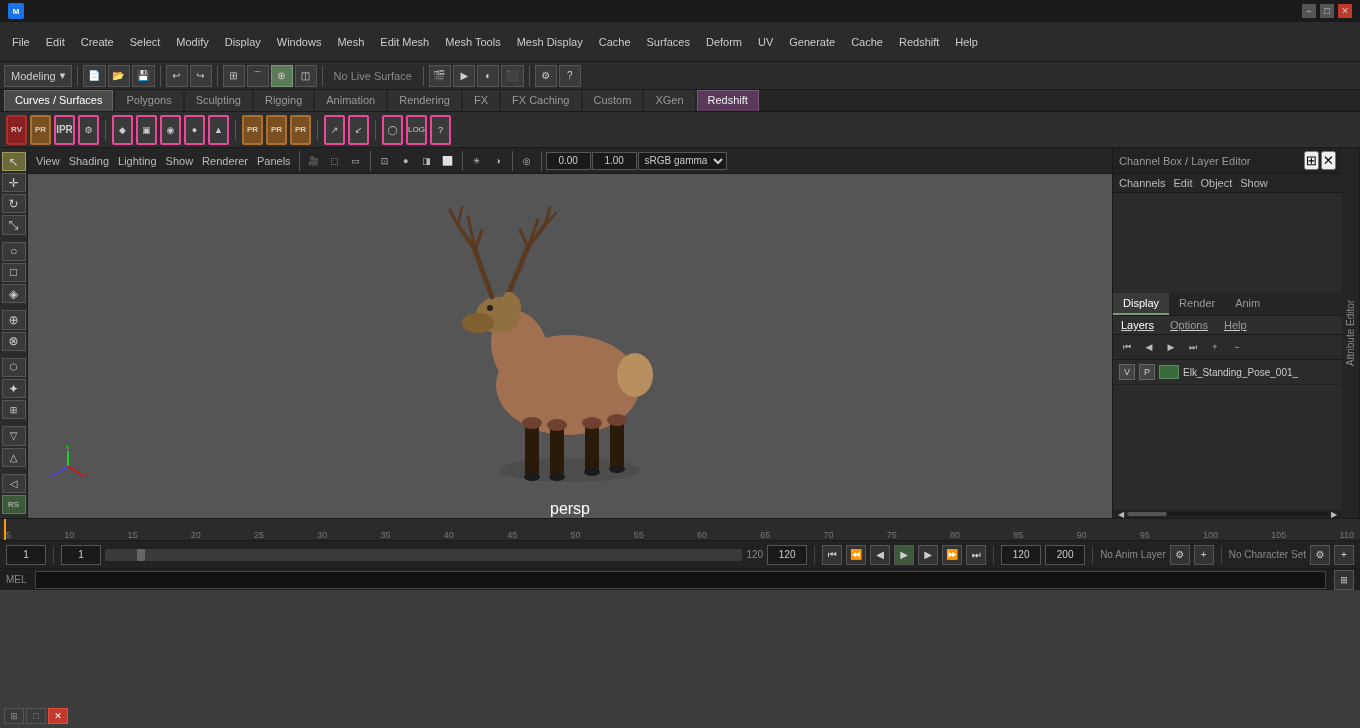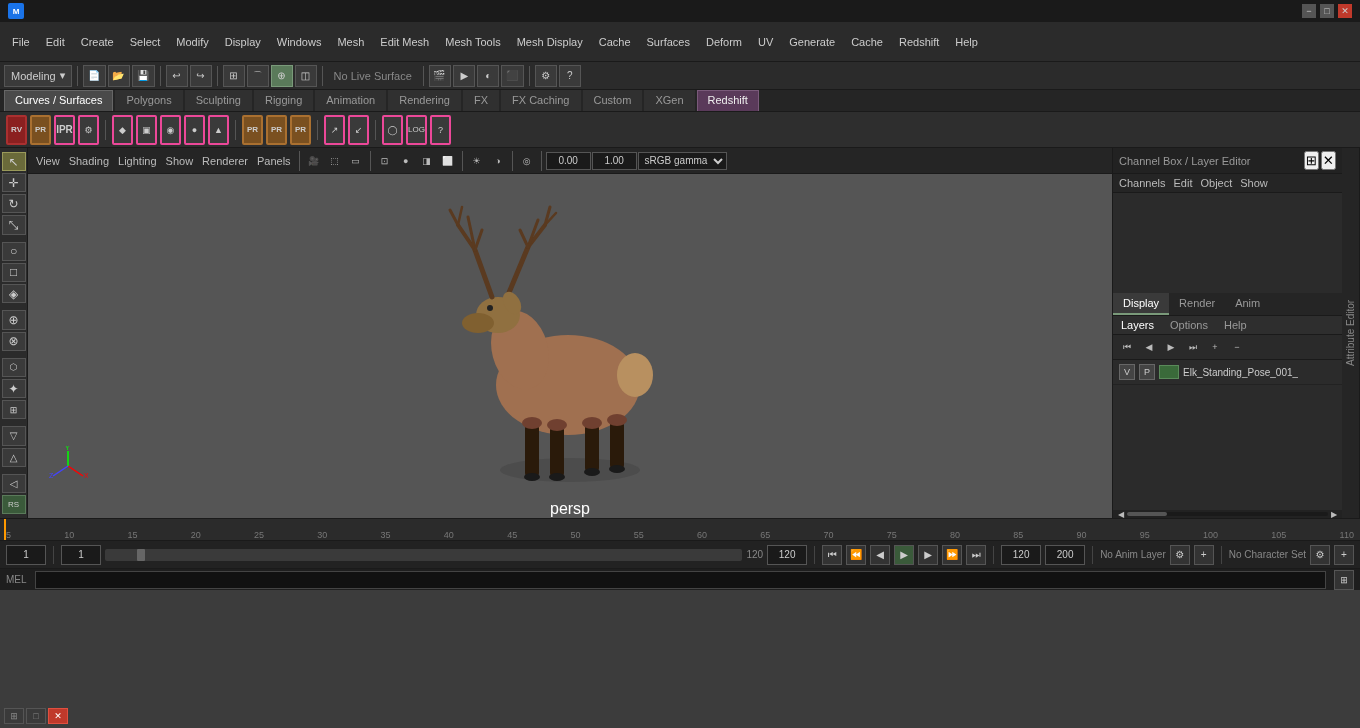--- a/index.html
+++ b/index.html
@@ -235,20 +235,21 @@
     }
     .rp-tab.active {
       color: #fff;
       background: #3a3a3a;
       border-bottom: 2px solid #7a9a7a;
     }
     .rp-sub-tabs {
       display: flex;
       background: #2e2e2e;
       border-bottom: 1px solid #1a1a1a;
+      text-decoration: underline;
     }
     .rp-sub-tab {
       padding: 3px 8px;
       font-size: 11px;
       color: #999;
       cursor: pointer;
     }
     .rp-sub-tab.active { color: #fff; }
     .rp-content {
       flex: 1;

